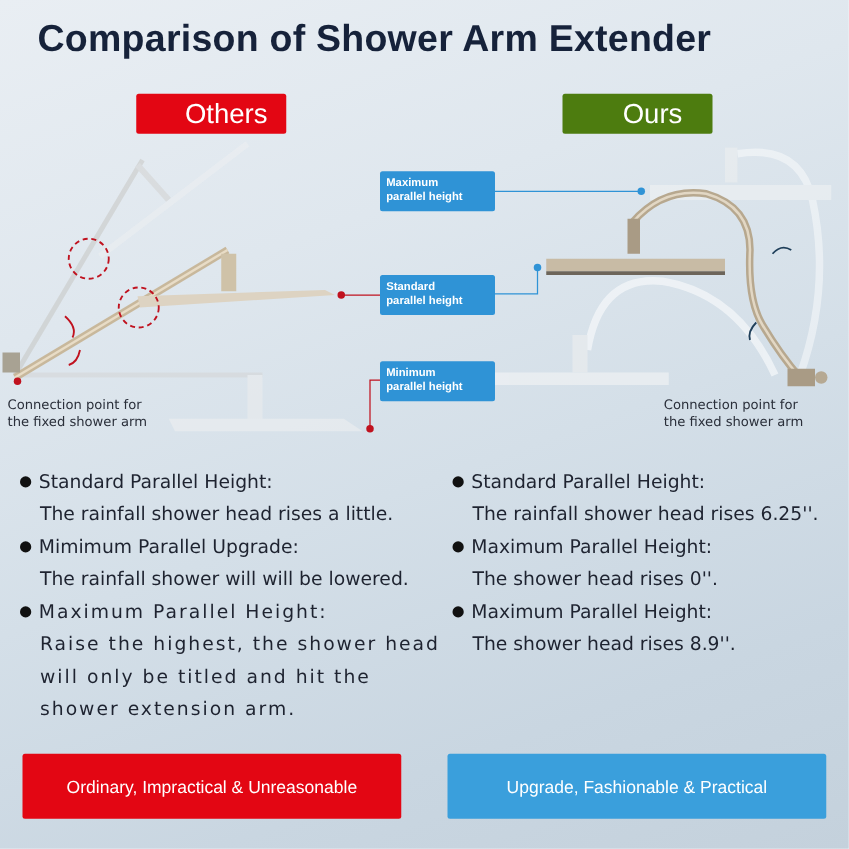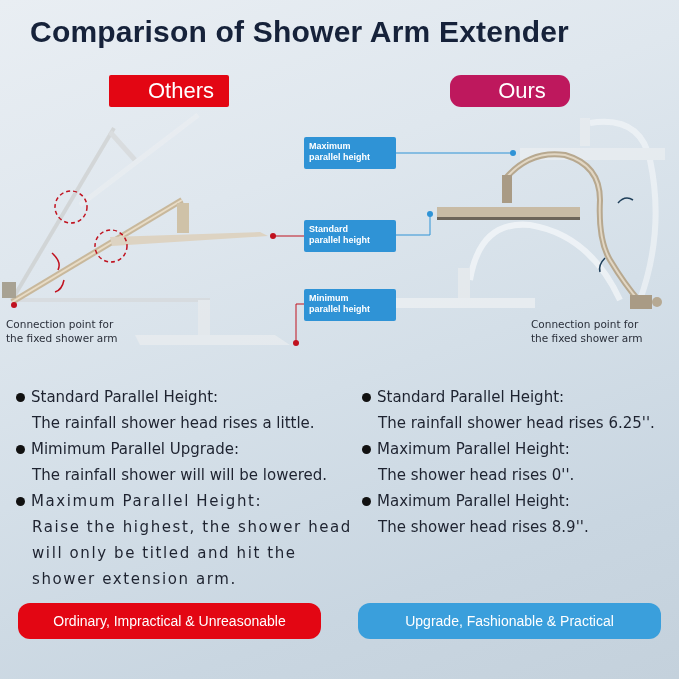--- a/index.html
+++ b/index.html
@@ -14,41 +14,41 @@
     position: absolute; top: 15px; left: 0; width: 599px; text-align: center;
     font-family: "Liberation Sans", sans-serif; font-weight: bold; font-size: 30px; color: #16223a;
     letter-spacing: 0.2px;
   }
   .tag {
     position: absolute; top: 75px; height: 32px; width: 120px;
     color: #fff; font-family: "Liberation Sans", sans-serif; font-size: 22px;
     display: flex; align-items: center; justify-content: center; border-radius: 2px; padding-left: 24px;
   }
   .tag.red { left: 109px; background: #e30613; }
-  .tag.blue { left: 450px; background: #be185d; border-radius: 11px; }
+  .tag.blue { left: 450px; background: #4d7c0f; }
   .illus { position: absolute; left: 0; top: 110px; width: 679px; height: 240px; }
   .label-box {
     position: absolute; width: 92px; height: 32px; background: #2f93d6; color: #fff;
     font-family: "Liberation Sans", sans-serif; font-size: 9px; line-height: 11px;
     padding: 4px 5px; border-radius: 2px; font-weight: bold;
   }
   .conn {
     position: absolute; font-family: "DejaVu Sans", sans-serif; font-size: 10.5px; line-height: 14px; color: #2a2f3a;
   }
-  .features { position: absolute; top: 372px; font-family: "DejaVu Sans", sans-serif; font-size: 15px; color: #1e2330; margin-top: 12px; }
+  .features { position: absolute; top: 372px; font-family: "DejaVu Sans", sans-serif; font-size: 15px; color: #1e2330; }
   .features.left { left: 16px; width: 345px; }
   .features.right { left: 362px; width: 315px; }
   .feat { margin-bottom: 0; }
   .feat .head { display: flex; align-items: center; height: 26px; }
   .feat .bullet { width: 9px; height: 9px; border-radius: 50%; background: #111; margin-right: 6px; flex-shrink: 0; }
   .feat .body { padding-left: 16px; line-height: 26px; }
   .features.left .feat:nth-child(3) .head, .features.left .feat:nth-child(3) .body { letter-spacing: 1.6px; }
   .bottom-btn {
-    position: absolute; top: 603px; height: 36px; display: flex; align-items: center; justify-content: center;
-    color: #fff; font-family: "Liberation Sans", sans-serif; font-size: 14px; border-radius: 12px;
+    position: absolute; top: 603px; height: 52px; display: flex; align-items: center; justify-content: center;
+    color: #fff; font-family: "Liberation Sans", sans-serif; font-size: 14px; border-radius: 2px;
   }
   .bottom-btn.red { left: 18px; width: 303px; background: #e30613; }
   .bottom-btn.blue { left: 358px; width: 303px; background: #3a9fdc; }
 </style>
 </head>
 <body>
 
 <div class="title">Comparison of Shower Arm Extender</div>
 
 <div class="tag red">Others</div>

